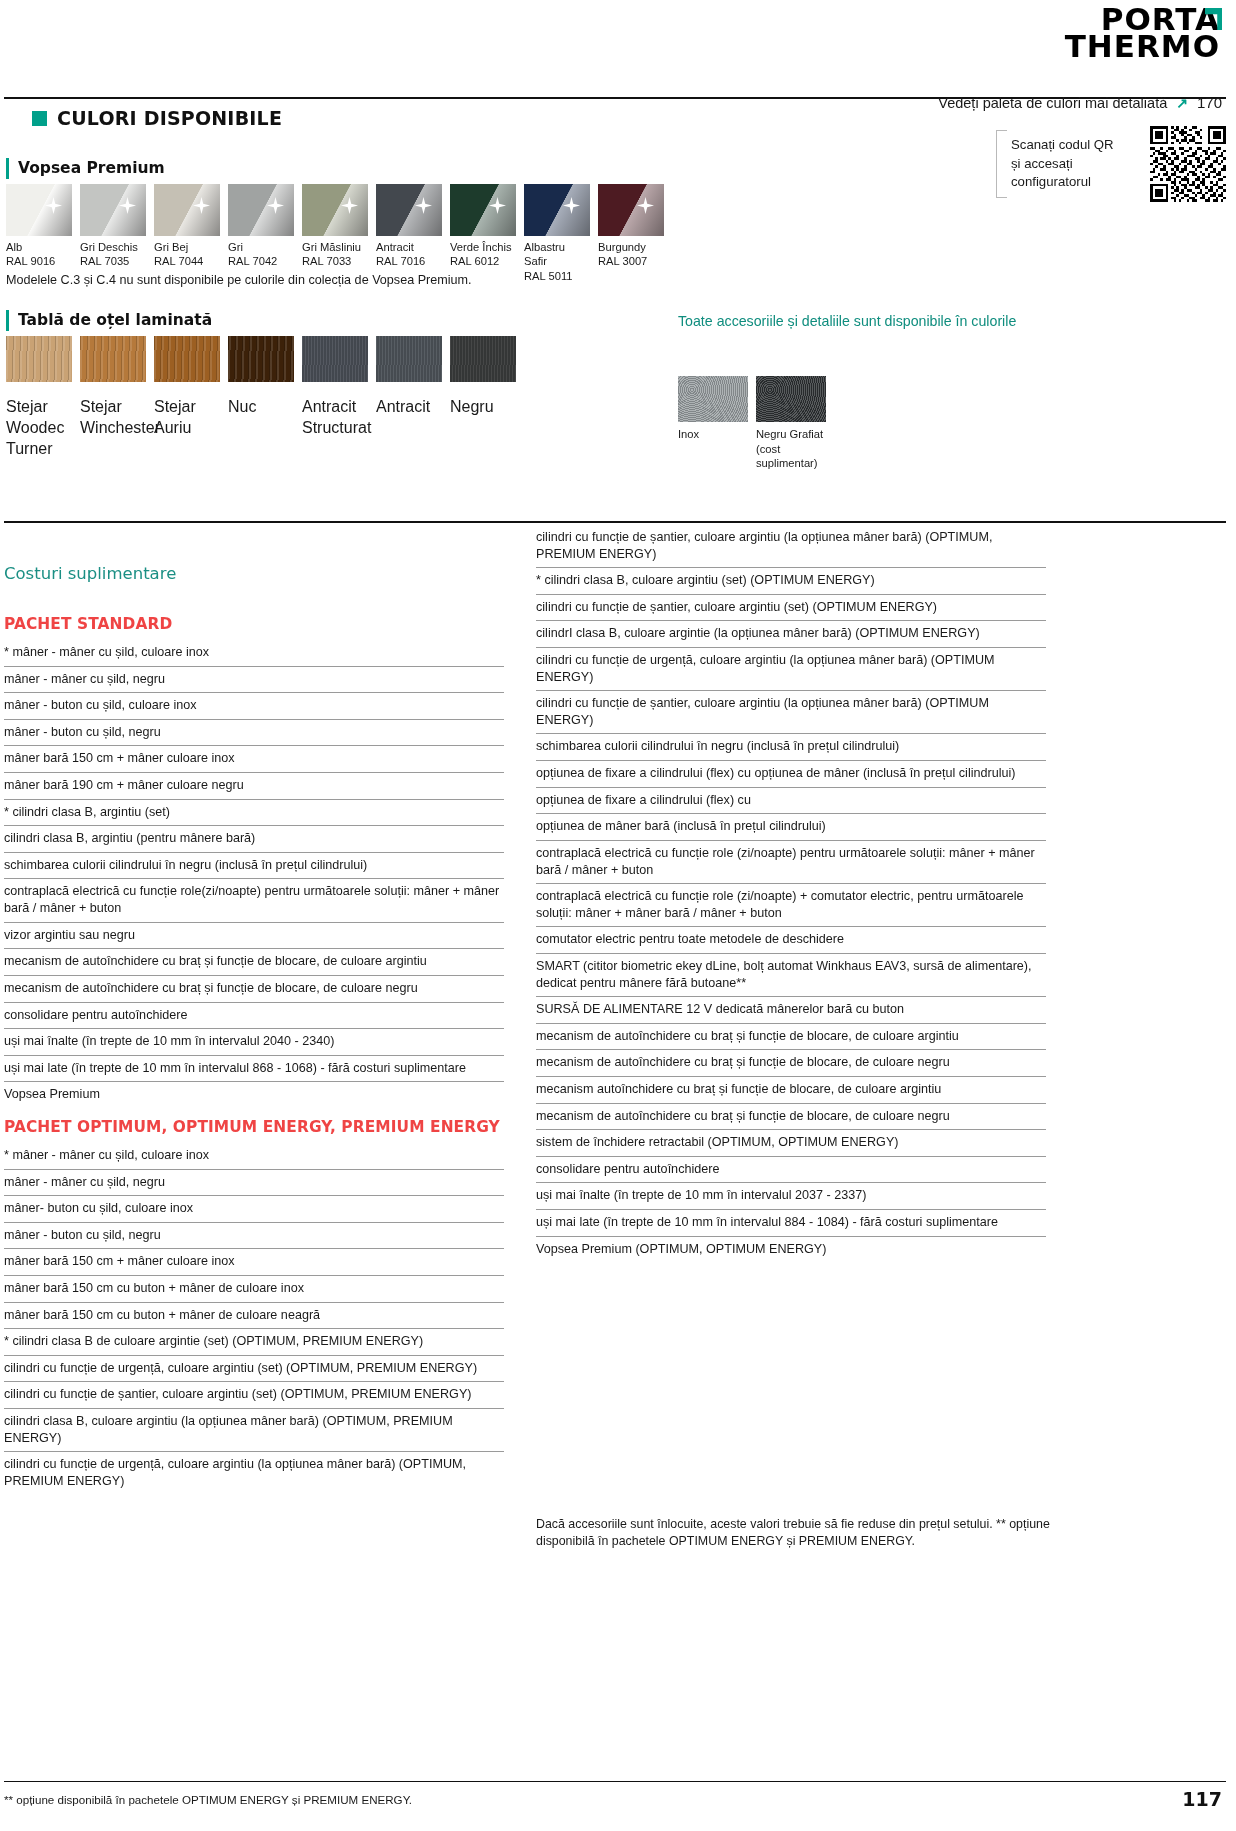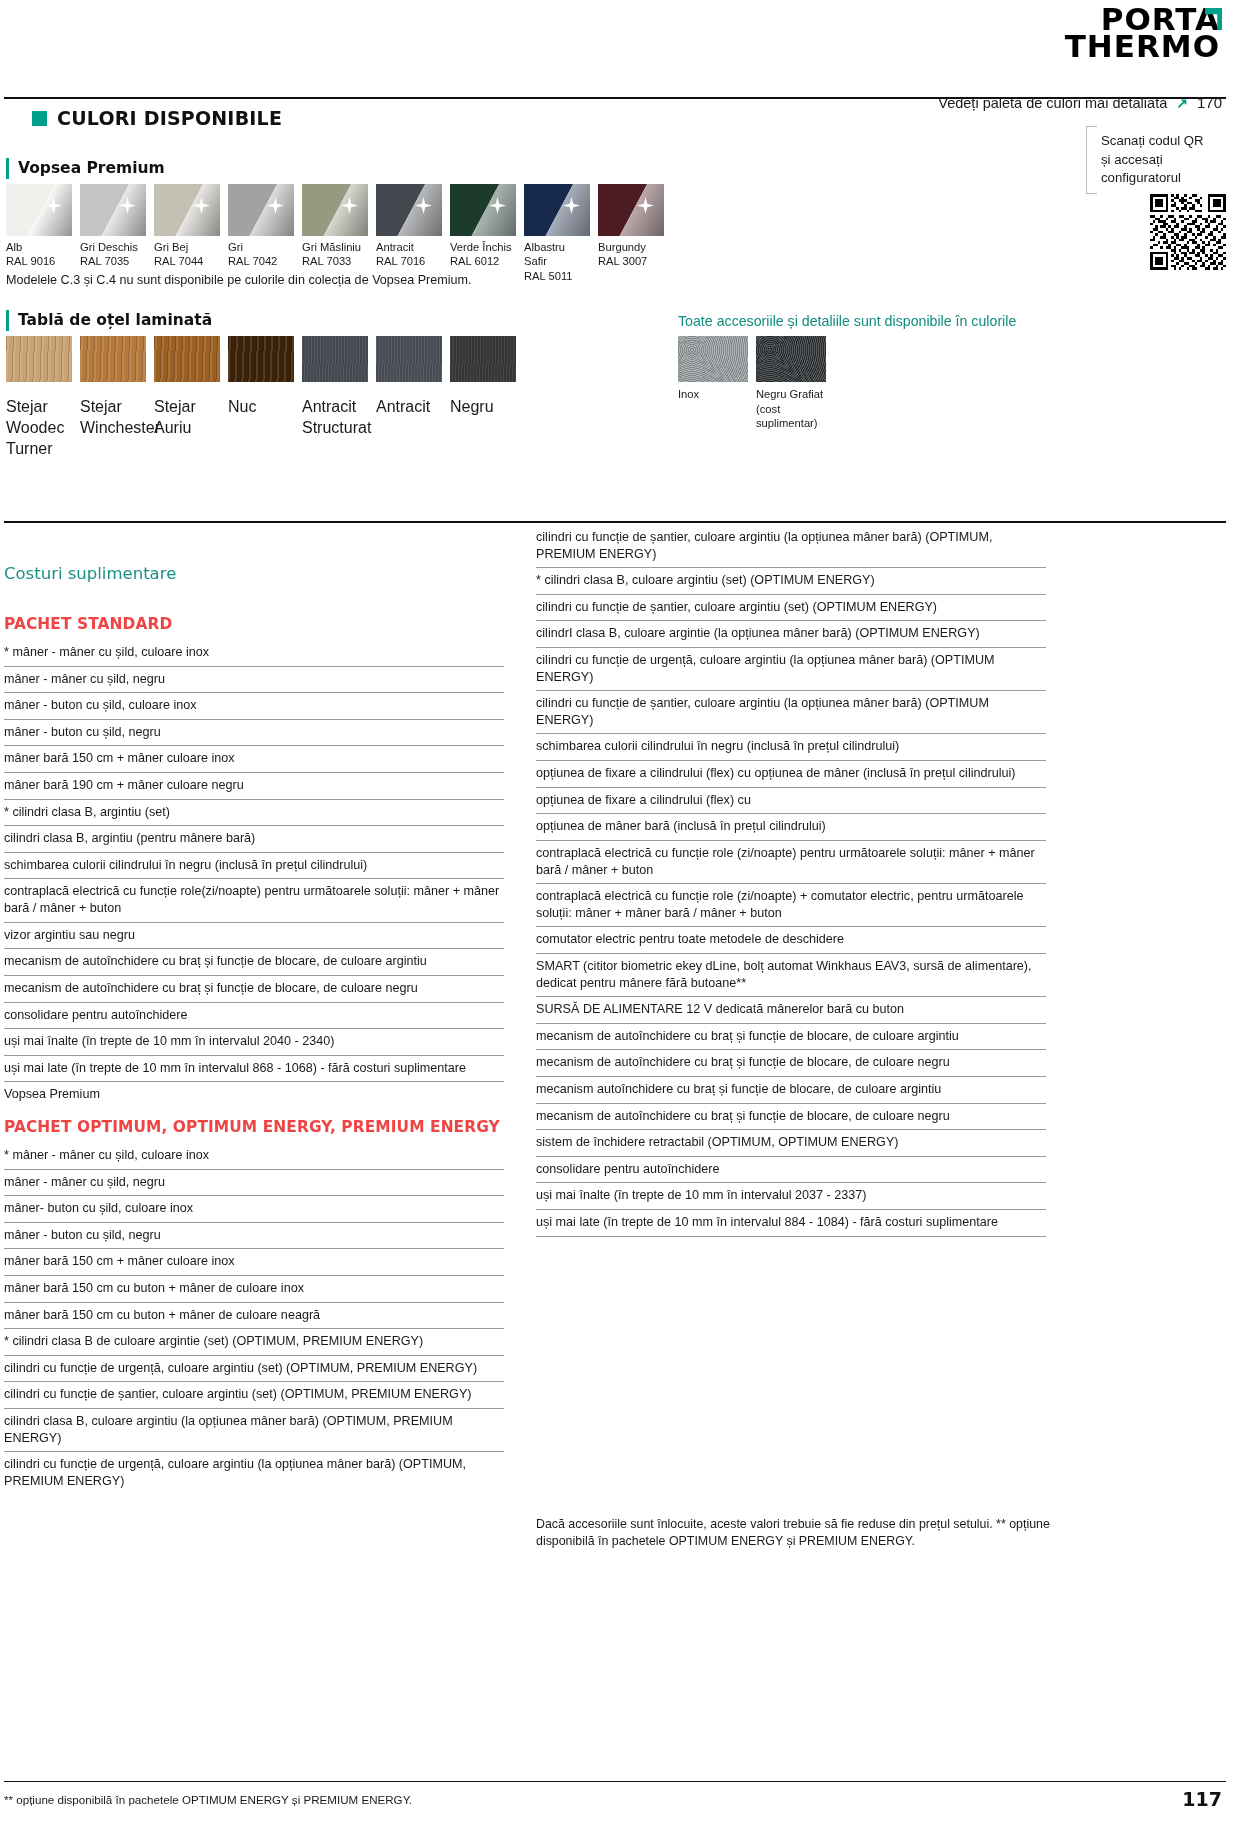--- a/index.html
+++ b/index.html
@@ -66,21 +66,21 @@
   
   .palette-link {
     position: absolute; right: 14px; top: 94px;
     display: flex; align-items: baseline; gap: 9px;
     font-size: 14.5px; color: #1a1a1a;
   }
   .palette-arrow { color: #00a08a; font-size: 14px; font-weight: 700; }
   .palette-page { font-size: 15px; color: #1a1a1a; }
 
   
-  .qr-wrap { position: absolute; right: 10px; top: 126px; display: flex; align-items: flex-end; flex-direction: column; }
+  .qr-wrap { position: absolute; right: 10px; top: 126px; display: flex; align-items: center; }
   .qr-note {
     position: relative;
     font-size: 13.2px; line-height: 1.42; color: #1a1a1a;
     padding: 6px 12px 6px 14px; width: 140px;
     border-left: 1px solid #b9b9b9;
   }
   .qr-note::before, .qr-note::after {
     content: ""; position: absolute; left: -1px; width: 11px;
     border-top: 1px solid #b9b9b9;
   }
@@ -126,21 +126,21 @@
   .steel-row { position: absolute; left: 6px; top: 336px; display: flex; gap: 8px; }
   .steel-item { width: 66px; }
   .steel-sw { width: 66px; height: 46px; }
   .steel-name { font-size: 16px; line-height: 1.3; margin-top: 15px; color: #1a1a1a; }
 
   .acc-head {
     position: absolute; left: 678px; top: 313px;
     font-size: 14.2px; color: #0f8d7e;
   }
   .acc-row { position: absolute; left: 678px; top: 336px; display: flex; gap: 8px; }
-  .acc-item { width: 70px; }
+  .acc-item { width: 70px; margin-top: 40px; }
   .acc-sw { width: 70px; height: 46px; }
   .acc-name { font-size: 11.2px; line-height: 1.3; margin-top: 5px; color: #1a1a1a; }
 
   
   .costs-title {
     position: absolute; left: 4px; top: 564px;
     font-size: 16.5px; color: #1b8f84;
     font-family: "DejaVu Sans", sans-serif;
   }
 
@@ -607,20 +607,21 @@
         <li>SMART (cititor biometric ekey dLine, bolț automat Winkhaus EAV3, sursă de alimentare), dedicat pentru mânere fără butoane**</li>
         <li>SURSĂ DE ALIMENTARE 12 V dedicată mânerelor bară cu buton</li>
         <li>mecanism de autoînchidere cu braț și funcție de blocare, de culoare argintiu</li>
         <li>mecanism de autoînchidere cu braț și funcție de blocare, de culoare negru</li>
         <li>mecanism autoînchidere cu braț și funcție de blocare, de culoare argintiu</li>
         <li>mecanism de autoînchidere cu braț și funcție de blocare, de culoare negru</li>
         <li>sistem de închidere retractabil (OPTIMUM, OPTIMUM ENERGY)</li>
         <li>consolidare pentru autoînchidere</li>
         <li>uși mai înalte (în trepte de 10 mm în intervalul 2037 - 2337)</li>
         <li>uși mai late (în trepte de 10 mm în intervalul 884 - 1084) - fără costuri suplimentare</li>
+        <li class="nb">Vopsea Premium (OPTIMUM, OPTIMUM ENERGY)</li>
       </ul>
   </div>
 
   <div class="fn-right">Dacă accesoriile sunt înlocuite, aceste valori trebuie să fie reduse din prețul setului.
 ** opțiune disponibilă în pachetele
 OPTIMUM ENERGY și PREMIUM ENERGY.</div>
 
   <div class="hr-bottom"></div>
   <div class="fn-bottom">** opțiune disponibilă în pachetele OPTIMUM ENERGY și PREMIUM ENERGY.</div>
   <div class="page-num">117</div>

